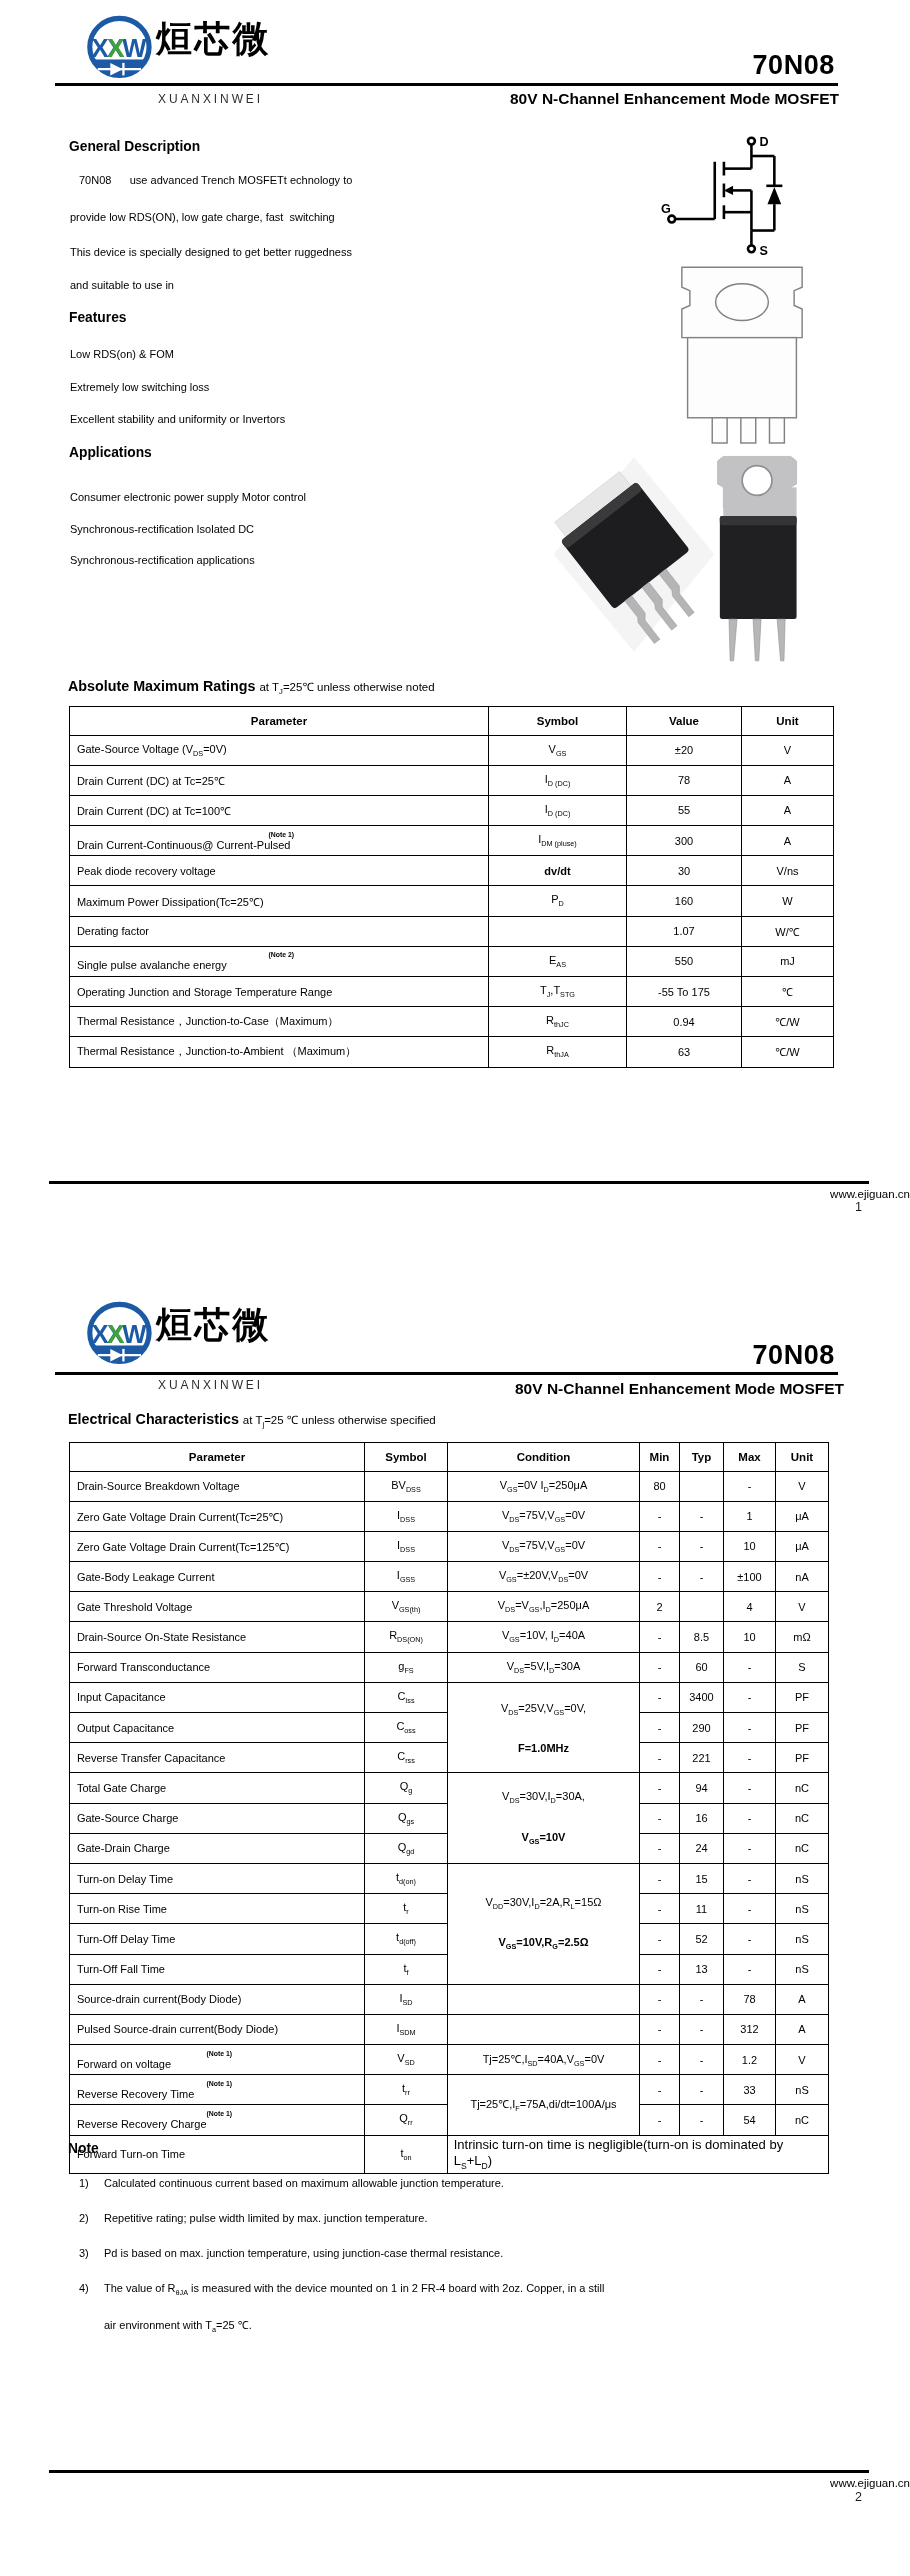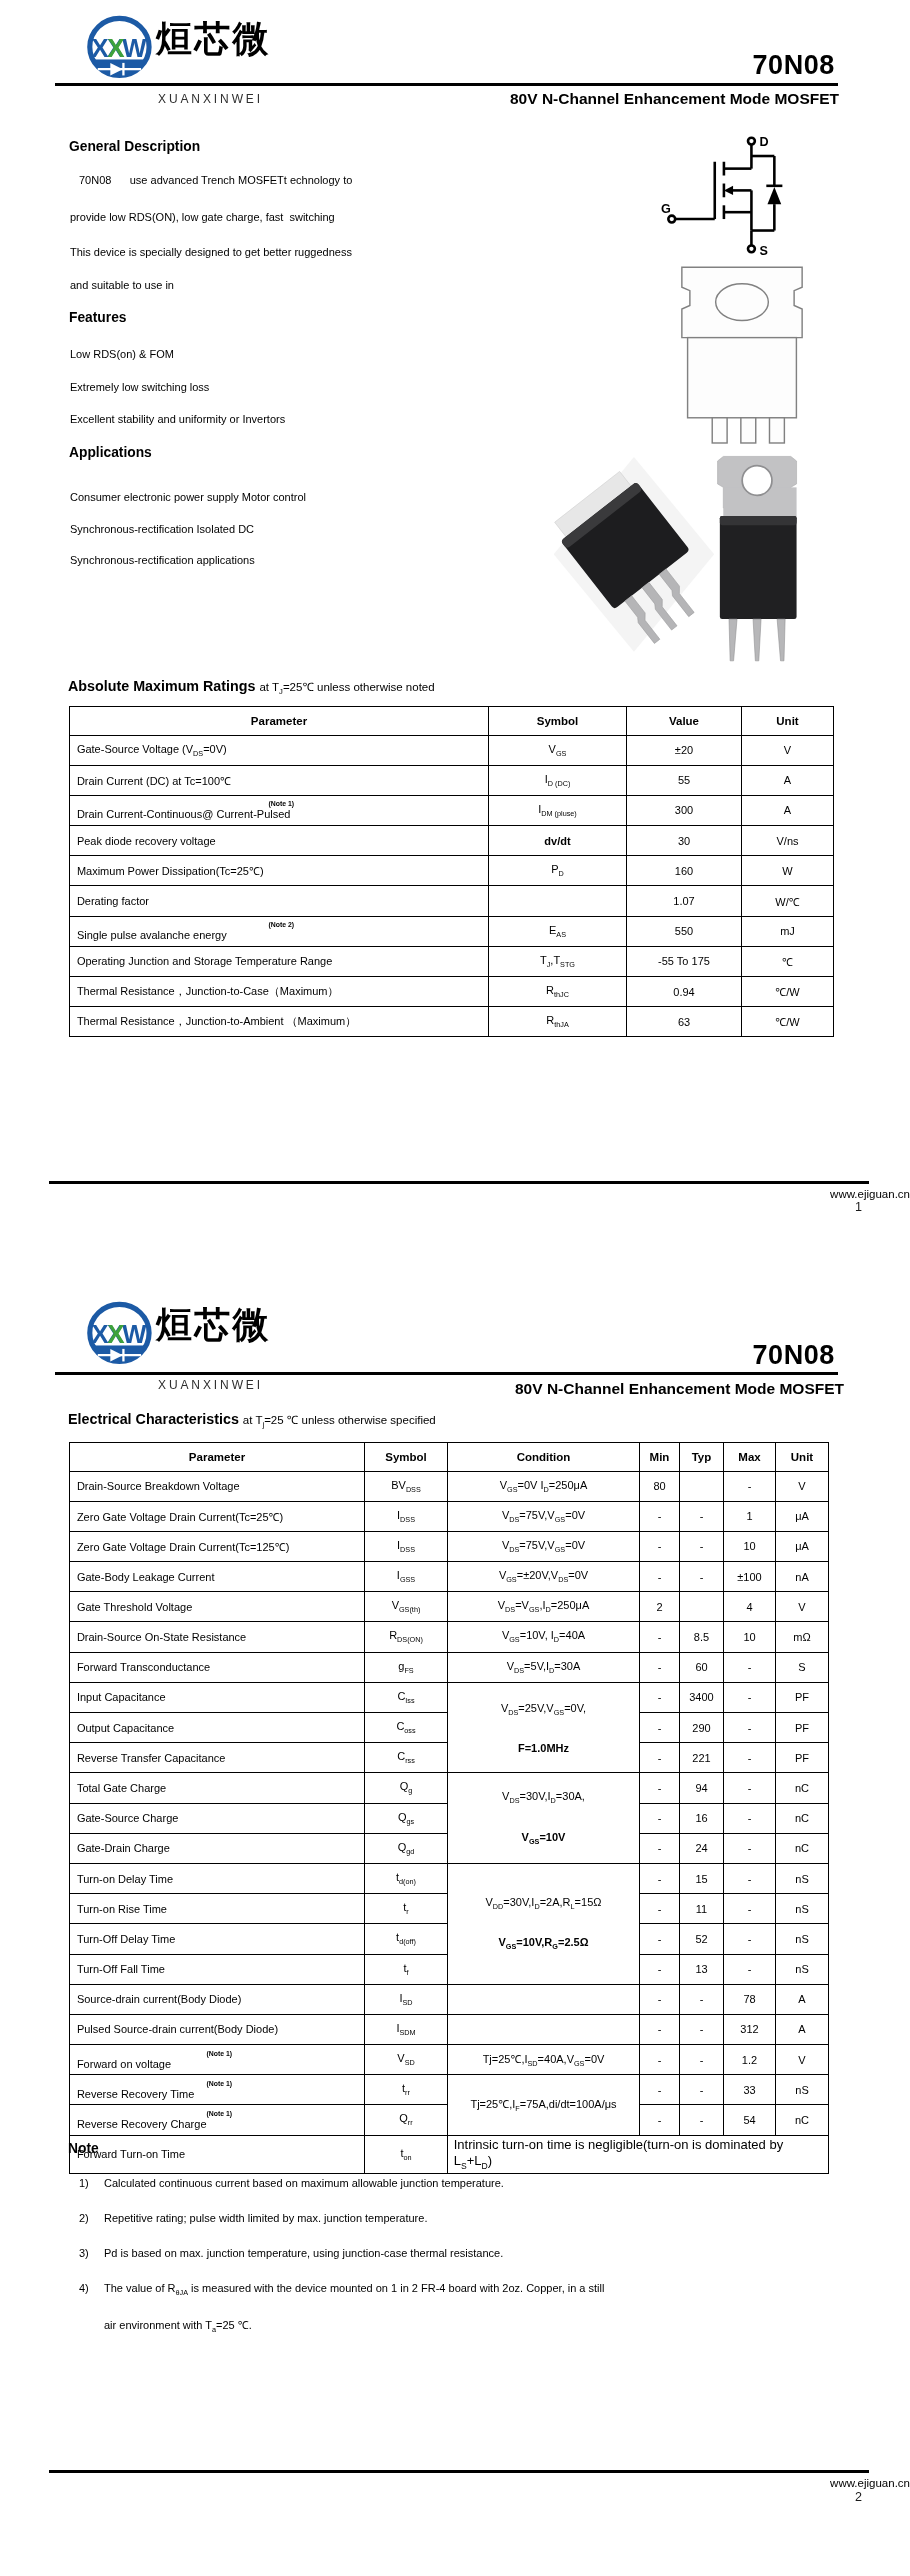--- a/index.html
+++ b/index.html
@@ -169,20 +169,28 @@
       <tr>
         <td class="pc">
               <div>Gate-Source Voltage (V<sub>DS</sub>=0V)</div>
             </td>
         <td class="cc">V<sub>GS</sub></td>
         <td class="cc">±20</td>
         <td class="cc">V</td>
       </tr>
       <tr>
         <td class="pc">
+              <div>Drain Current (DC) at Tc=25℃</div>
+            </td>
+        <td class="cc">I<sub>D (DC)</sub></td>
+        <td class="cc">78</td>
+        <td class="cc">A</td>
+      </tr>
+      <tr>
+        <td class="pc">
               <div>Drain Current (DC) at Tc=100℃</div>
             </td>
         <td class="cc">I<sub>D (DC)</sub></td>
         <td class="cc">55</td>
         <td class="cc">A</td>
       </tr>
       <tr>
         <td class="pc">
               <div class="nt">(Note 1)</div>
               <div>Drain Current-Continuous@ Current-Pulsed</div>

